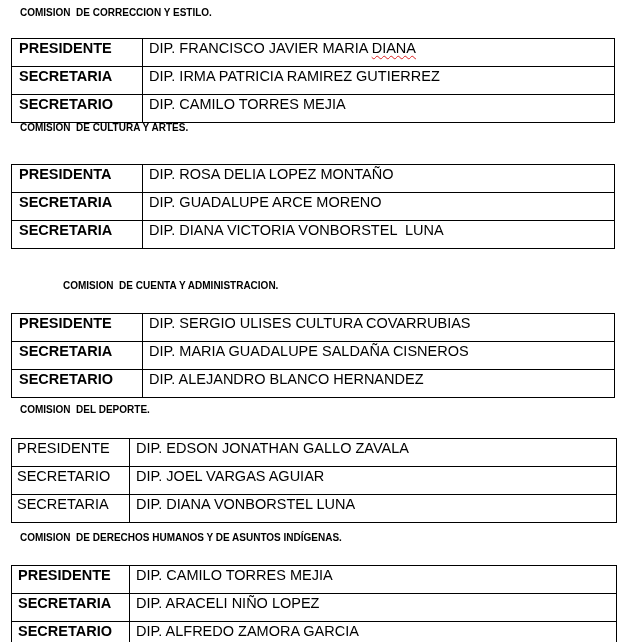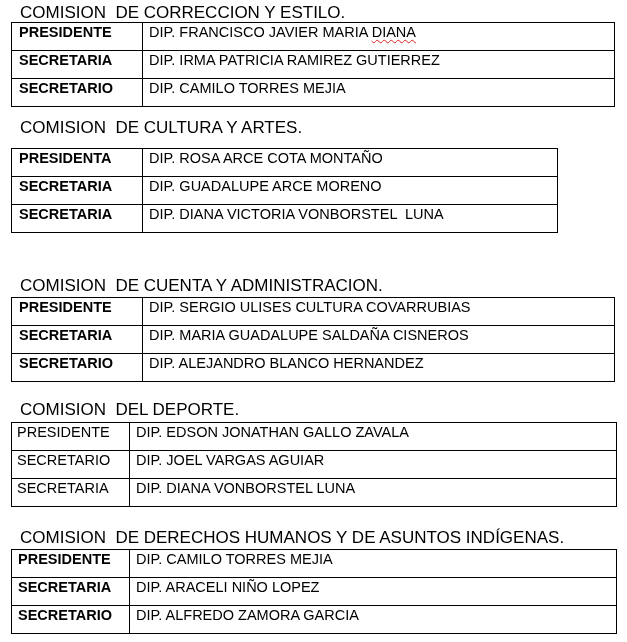--- a/index.html
+++ b/index.html
@@ -1,19 +1,19 @@
 <!DOCTYPE html>
 <html><head>
 <meta charset="utf-8">
 <style>
   html, body { margin:0; padding:0; background:#ffffff; }
   body { width:627px; height:642px; position:relative; overflow:hidden;
          font-family:"Liberation Sans", sans-serif; color:#000; }
-  .title { position:absolute; left:20px; font-size:17px; font-weight:normal; line-height:16px; white-space:pre; }
-  table { position:absolute; border-collapse:collapse; table-layout:fixed; }
+  .title { position:absolute; left:20px; font-size:10px; font-weight:bold; line-height:16px; white-space:pre; }
+  table { position:absolute; border-collapse:collapse; table-layout:fixed;margin-top:16px; }
   td { border:1px solid #000; padding:0 0 0 6px; height:27px; vertical-align:top;
        font-size:14.5px; line-height:18px; white-space:pre; }
   td.role { font-weight:bold; padding-left:7px; }
   td.role.plain { font-weight:normal; padding-left:5px; }
   .squiggle { text-decoration: underline wavy #d22; text-decoration-thickness:1px; text-underline-offset:2px; }
 </style>
 </head>
 <body>
 
 <div class="title" style="top:5px;">COMISION  DE CORRECCION Y ESTILO.</div>
@@ -32,42 +32,42 @@
     <td>DIP. IRMA PATRICIA RAMIREZ GUTIERREZ</td>
   </tr>
   <tr>
     <td class="role">SECRETARIO</td>
     <td>DIP. CAMILO TORRES MEJIA</td>
   </tr>
 </tbody>
   </table>
 
 <div class="title" style="top:120px;">COMISION  DE CULTURA Y ARTES.</div>
-<table style="left:11px; top:148px; width:547px;">
+<table style="left:11px; top:148px; width:604px;">
   <colgroup>
       <col style="width:131px">
       <col>
     </colgroup>
   <tbody>
       <tr>
     <td class="role">PRESIDENTA</td>
-    <td>DIP. ROSA ARCE COTA MONTAÑO</td>
+    <td>DIP. ROSA DELIA LOPEZ MONTAÑO</td>
   </tr>
   <tr>
     <td class="role">SECRETARIA</td>
     <td>DIP. GUADALUPE ARCE MORENO</td>
   </tr>
   <tr>
     <td class="role">SECRETARIA</td>
     <td>DIP. DIANA VICTORIA VONBORSTEL  LUNA</td>
   </tr>
 </tbody>
   </table>
 
-<div class="title" style="top:278px;">COMISION  DE CUENTA Y ADMINISTRACION.</div>
+<div class="title" style="top:278px;margin-left:43px;">COMISION  DE CUENTA Y ADMINISTRACION.</div>
 <table style="left:11px; top:297px; width:604px;">
   <colgroup>
       <col style="width:131px">
       <col>
     </colgroup>
   <tbody>
       <tr>
     <td class="role">PRESIDENTE</td>
     <td>DIP. SERGIO ULISES CULTURA COVARRUBIAS</td>
   </tr>

